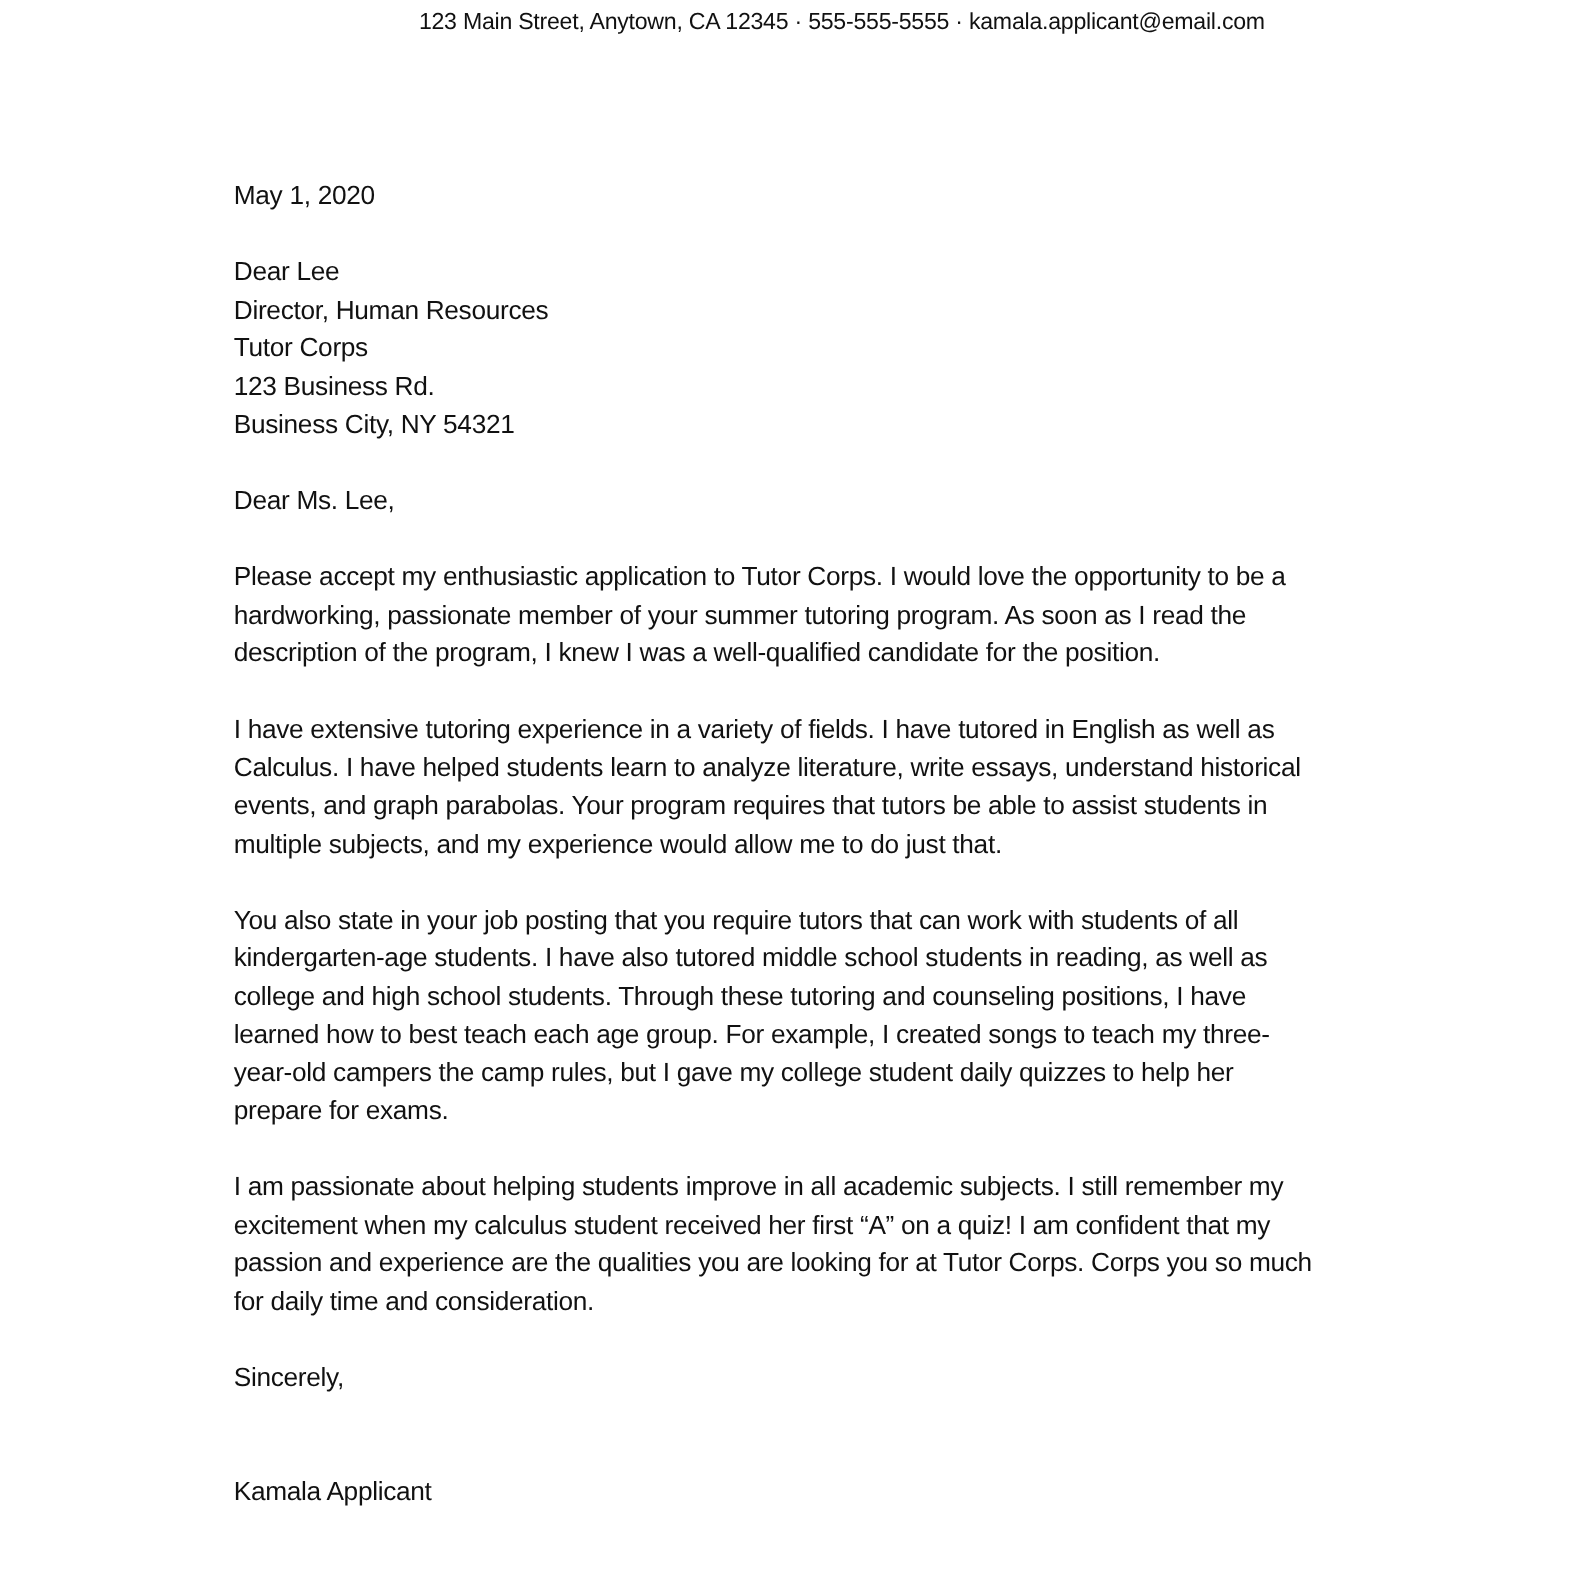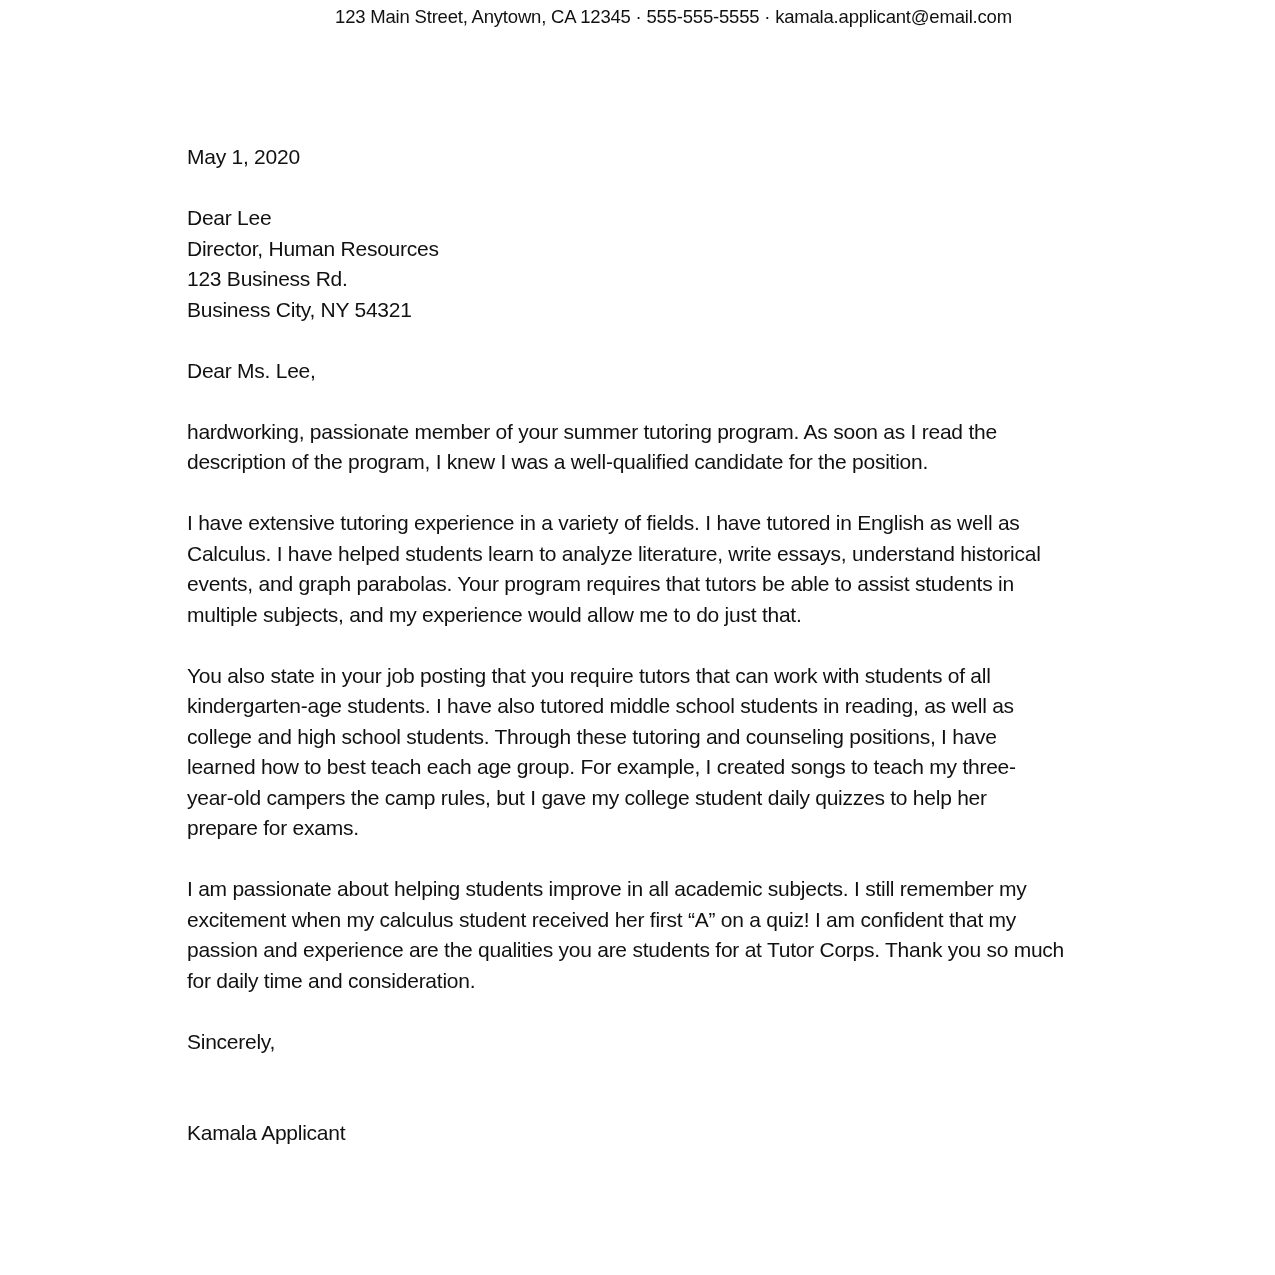--- a/index.html
+++ b/index.html
@@ -55,29 +55,31 @@
 
   <div class="contact">123 Main Street, Anytown, CA 12345 · 555-555-5555 · kamala.applicant@email.com</div>
 
   <div class="body-text">
     <span class="line">May 1, 2020</span>
     <span class="gap"></span>
 
     <div>
       <span class="line">Dear Lee</span>
       <span class="line">Director, Human Resources</span>
+      <span class="line">Tutor Corps</span>
       <span class="line">123 Business Rd.</span>
       <span class="line">Business City, NY 54321</span>
     </div>
     <span class="gap"></span>
 
     <span class="line">Dear Ms. Lee,</span>
     <span class="gap"></span>
 
     <div class="para">
+      <span class="line">Please accept my enthusiastic application to Tutor Corps. I would love the opportunity to be a</span>
       <span class="line">hardworking, passionate member of your summer tutoring program. As soon as I read the</span>
       <span class="line">description of the program, I knew I was a well-qualified candidate for the position.</span>
     </div>
     <span class="gap"></span>
 
     <div class="para">
       <span class="line">I have extensive tutoring experience in a variety of fields. I have tutored in English as well as</span>
       <span class="line">Calculus. I have helped students learn to analyze literature, write essays, understand historical</span>
       <span class="line">events, and graph parabolas. Your program requires that tutors be able to assist students in</span>
       <span class="line">multiple subjects, and my experience would allow me to do just that.</span>
@@ -90,21 +92,21 @@
       <span class="line">college and high school students. Through these tutoring and counseling positions, I have</span>
       <span class="line">learned how to best teach each age group. For example, I created songs to teach my three-</span>
       <span class="line">year-old campers the camp rules, but I gave my college student daily quizzes to help her</span>
       <span class="line">prepare for exams.</span>
     </div>
     <span class="gap"></span>
 
     <div class="para">
       <span class="line">I am passionate about helping students improve in all academic subjects. I still remember my</span>
       <span class="line">excitement when my calculus student received her first “A” on a quiz! I am confident that my</span>
-      <span class="line">passion and experience are the qualities you are students for at Tutor Corps. Thank you so much</span>
+      <span class="line">passion and experience are the qualities you are looking for at Tutor Corps. Corps you so much</span>
       <span class="line">for daily time and consideration.</span>
     </div>
     <span class="gap"></span>
 
     <span class="line">Sincerely,</span>
     <span class="gap"></span>
 
     <span class="gap"></span>
 
     <span class="line">Kamala Applicant</span>

